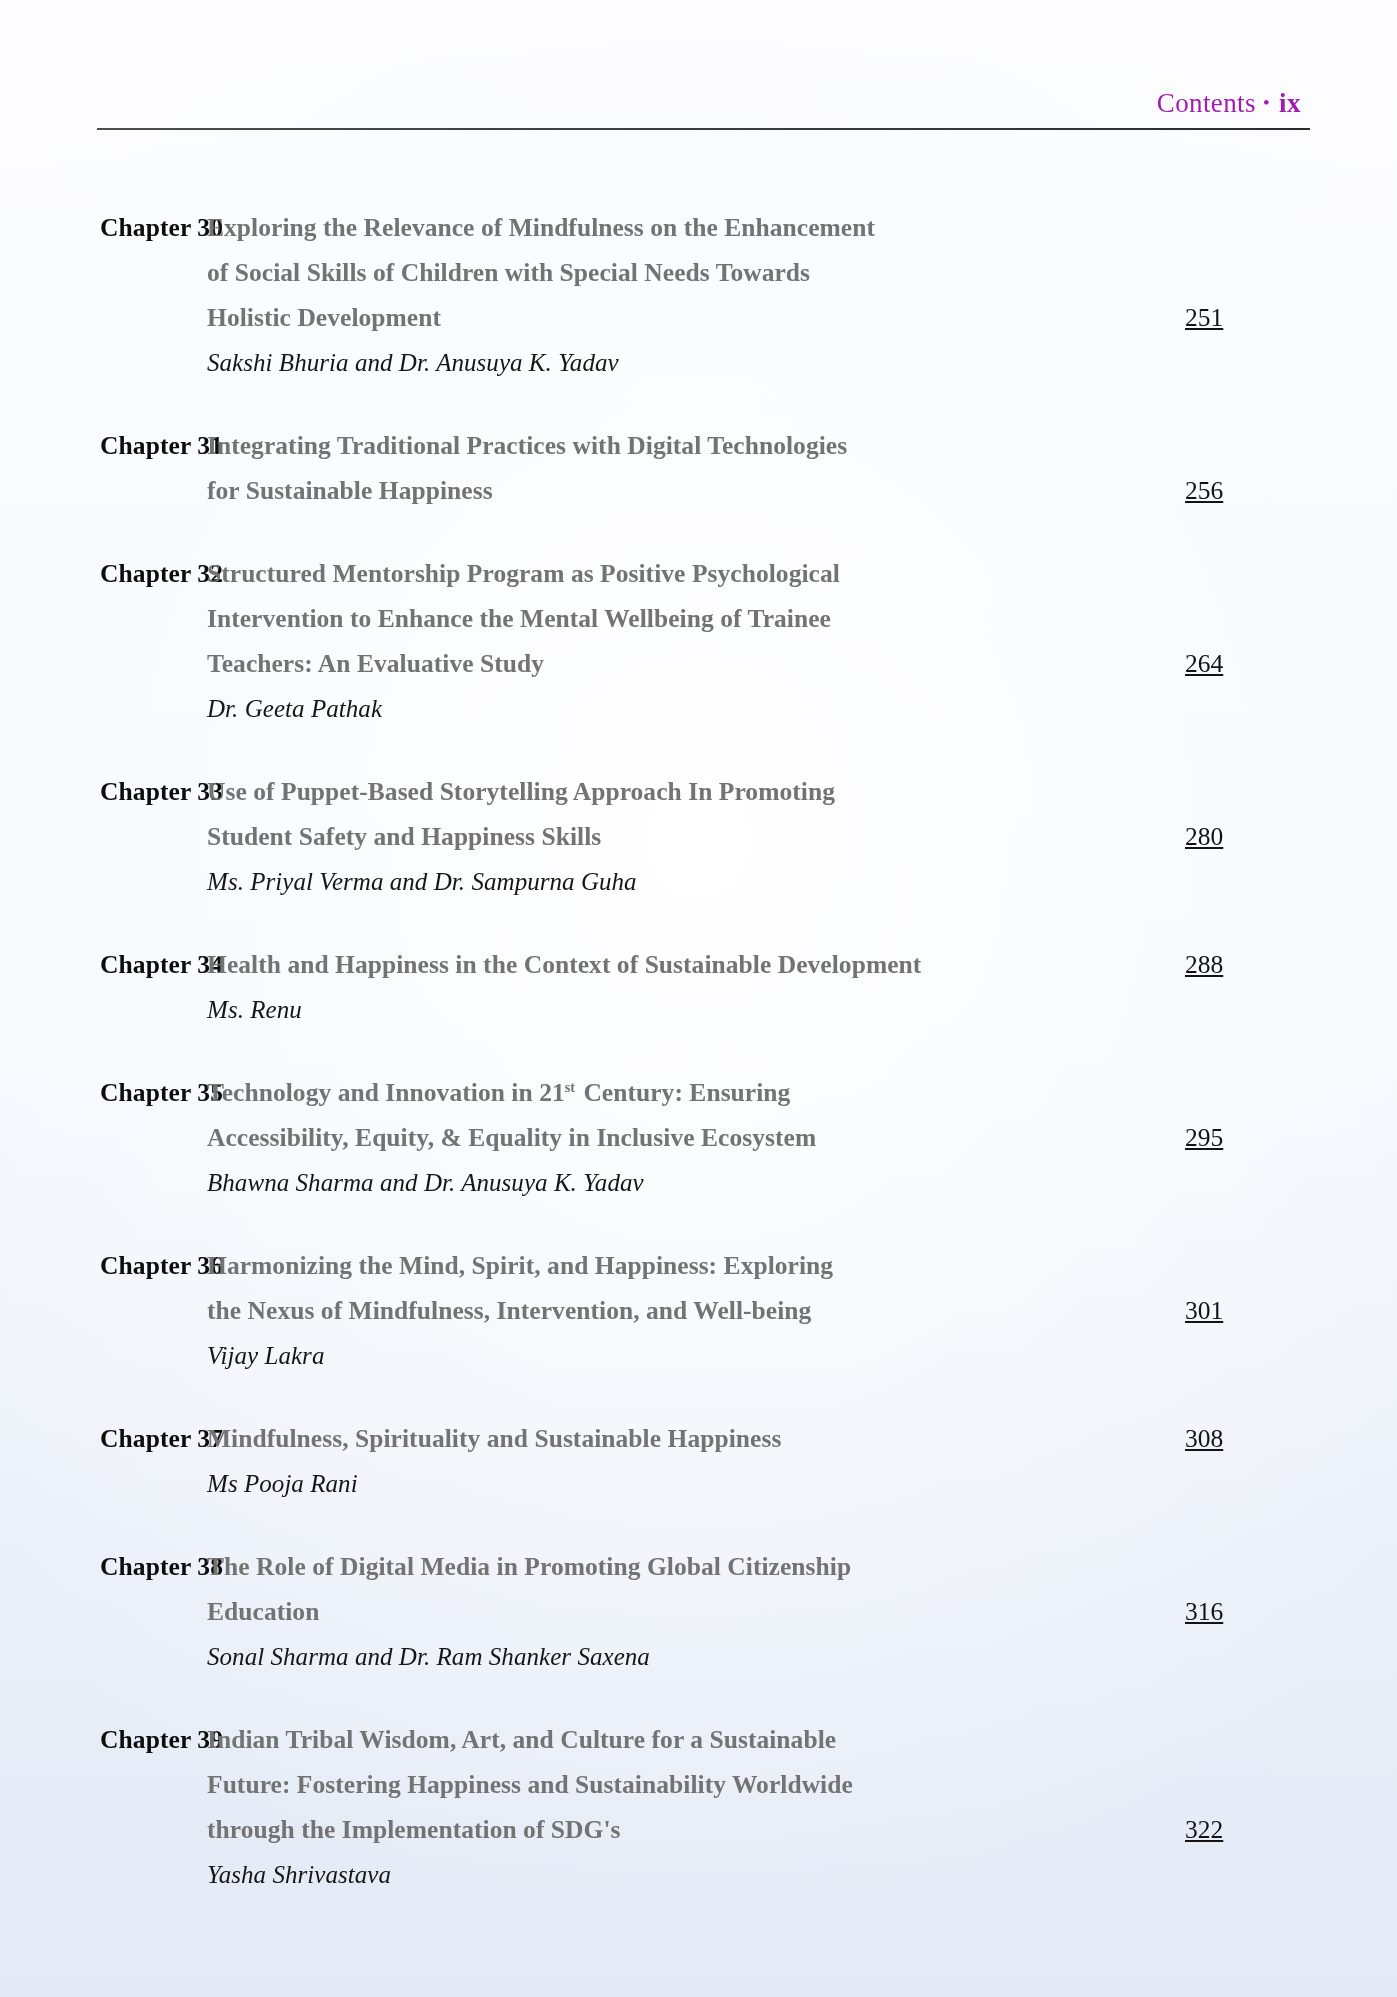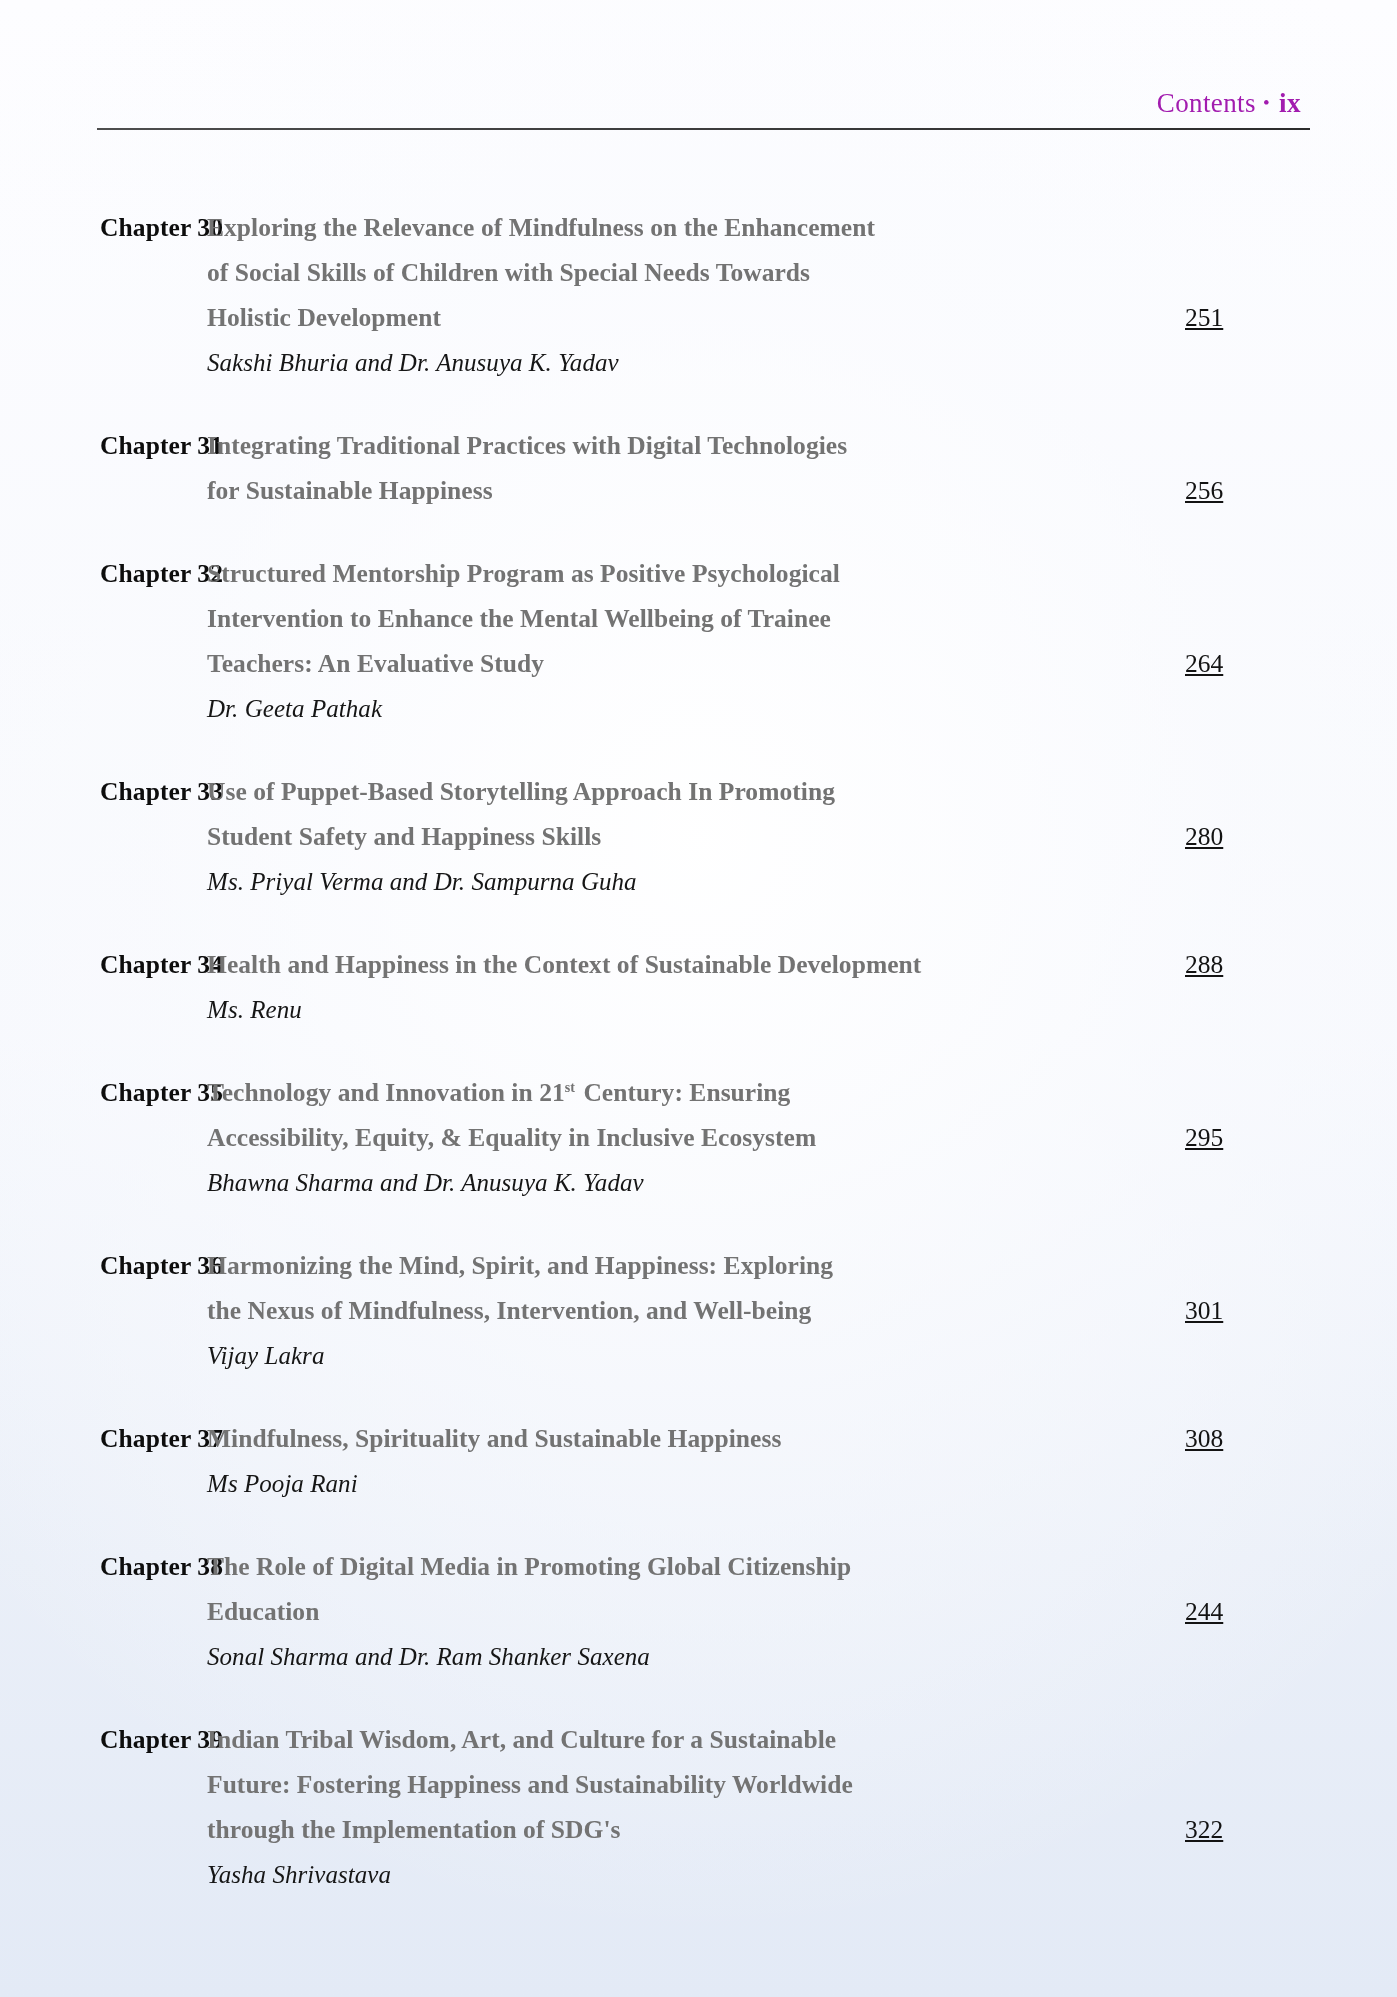--- a/index.html
+++ b/index.html
@@ -221,21 +221,21 @@
         </div>
         <div class="page-num pn-l1">308</div>
       </div>
       <div class="entry">
         <div class="chapter-label">Chapter 38</div>
         <div class="entry-body">
           <div class="title">The Role of Digital Media in Promoting Global Citizenship</div>
           <div class="title">Education</div>
           <div class="authors">Sonal Sharma and Dr. Ram Shanker Saxena</div>
         </div>
-        <div class="page-num pn-l2">244</div>
+        <div class="page-num pn-l2">316</div>
       </div>
       <div class="entry">
         <div class="chapter-label">Chapter 39</div>
         <div class="entry-body">
           <div class="title">Indian Tribal Wisdom, Art, and Culture for a Sustainable</div>
           <div class="title">Future: Fostering Happiness and Sustainability Worldwide</div>
           <div class="title">through the Implementation of SDG's</div>
           <div class="authors">Yasha Shrivastava</div>
         </div>
         <div class="page-num pn-l3">322</div>

